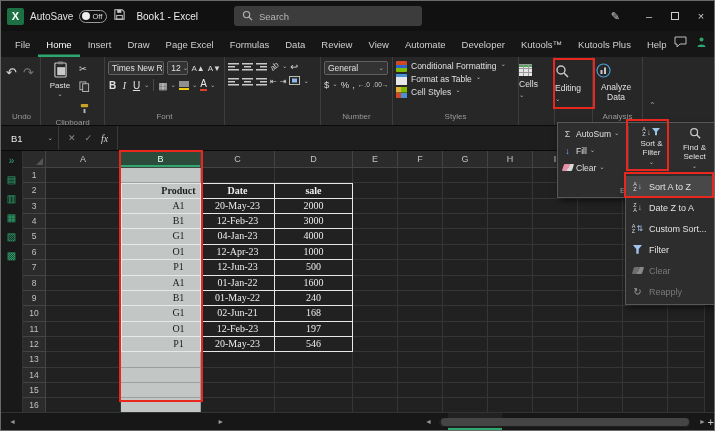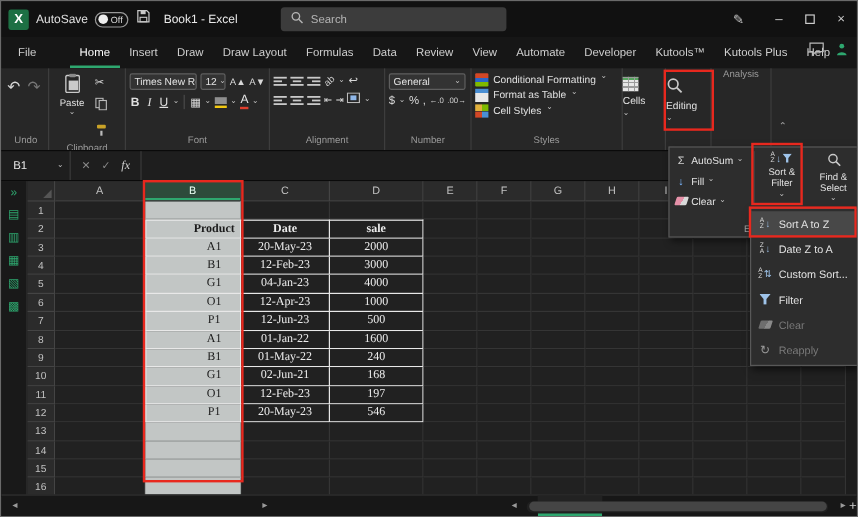--- a/index.html
+++ b/index.html
@@ -18,21 +18,21 @@
   .doc-title { color:#eaeaea; font-size:10px; margin-left:4px; }
   .search { position:absolute; left:233px; top:5px; width:188px; height:20px; background:#3c3c3c; border-radius:3px; display:flex; align-items:center; gap:6px; padding:0 8px; color:#b5b5b5; font-size:9.5px; }
   .tb-right { position:absolute; right:0; top:0; height:30px; display:flex; align-items:center; }
   .penic { margin-right:16px; color:#ccc; font-size:11px; }
   .wc { width:26px; height:30px; display:flex; align-items:center; justify-content:center; color:#ccc; font-size:11px; }
   .maxb { width:8px; height:8px; border:1px solid #ccc; display:inline-block; }
 
   
   .tabsrow { top:30px; height:26px; background:#161616; display:flex; align-items:stretch; padding-left:6px;text-align:right; }
   .rtab { padding:0 8px; font-size:9.5px; color:#cfcfcf; display:flex; align-items:center; white-space:nowrap; }
-  .rtab.active { color:#fff; box-shadow:inset 0 -2.5px 0 #2ea76f;margin-left:20px; }
+  .rtab.active { color:#fff; box-shadow:inset 0 -2.5px 0 #2ea76f; }
   .tr-icons { position:absolute; right:6px; top:33px; display:flex; gap:8px; z-index:5; }
 
   
   .ribbon { top:56px; height:68px; background:#272727; display:flex; padding-left:2px; }
   .rgroup { border-right:1px solid #3d3d3d; display:flex; flex-direction:column; flex:0 0 auto; }
   .rbody { flex:1; display:flex; padding:4px 3px 0; gap:3px; }
   .rlabel { height:13px; font-size:8px; color:#999; text-align:center; }
   .chev { display:inline-block; font-size:6.5px; color:#bdbdbd; line-height:1; }
   .chev::after { content:"⌄"; }
   .tico { font-size:9.5px; color:#d8d8d8; }
@@ -178,21 +178,21 @@
       <span class="wc">×</span>
     </div>
   </div>
 
   <div class="band tabsrow">
     <span style="display:flex;align-items:stretch;">
         <span class="rtab">File</span>
         <span class="rtab active">Home</span>
         <span class="rtab">Insert</span>
         <span class="rtab">Draw</span>
-        <span class="rtab">Draw Layout</span>
+        <span class="rtab">Page Excel</span>
         <span class="rtab">Formulas</span>
         <span class="rtab">Data</span>
         <span class="rtab">Review</span>
         <span class="rtab">View</span>
         <span class="rtab">Automate</span>
         <span class="rtab">Developer</span>
         <span class="rtab">Kutools™</span>
         <span class="rtab">Kutools Plus</span>
         <span class="rtab">Help</span>
       </span>
@@ -293,21 +293,20 @@
             <span class="tico" style="font-size:8px">⇤</span>
             <span class="tico" style="font-size:8px">⇥</span>
             <span class="tico"><svg width="11" height="9" viewBox="0 0 11 9">
                   <rect x="0.5" y="0.5" width="10" height="8" fill="none" stroke="#bbb"></rect>
                   <rect x="3" y="2.5" width="5" height="4" fill="#8fb7e8"></rect>
                 </svg></span>
             <span class="chev"></span>
           </div>
         </div>
       </div>
-      <div class="rlabel">Alignment</div>
     </div>
 
     <div class="rgroup" style="width:72px">
       <div class="rbody">
         <div class="fcol">
           <div class="frow">
             <div class="combo gen">
                 <span>General</span>
                 <span class="chev"></span>
               </div>
@@ -361,20 +360,30 @@
         <span><svg width="14" height="14" viewBox="0 0 14 14">
               <circle cx="6" cy="6" r="4" fill="none" stroke="#c9c9c9" stroke-width="1.4"></circle>
               <line x1="9" y1="9" x2="13" y2="13" stroke="#c9c9c9" stroke-width="1.6"></line>
             </svg></span>
         <span>Editing</span>
         <span class="chev"></span>
       </div>
     </div>
 
     <div class="rgroup" style="width:50px">
+      <div class="rbody" style="justify-content:center">
+        <div class="vbtn" style="padding-top:2px">
+          <span><svg width="15" height="15" viewBox="0 0 15 15">
+                <circle cx="7.5" cy="7.5" r="6.5" fill="none" stroke="#4a9fd4" stroke-width="1.2"></circle>
+                <rect x="4.5" y="7" width="2" height="4" fill="#c9c9c9"></rect>
+                <rect x="8" y="4.5" width="2" height="6.5" fill="#c9c9c9"></rect>
+              </svg></span>
+          <span class="v2lbl">Analyze Data</span>
+        </div>
+      </div>
       <div class="rlabel">Analysis</div>
     </div>
   </div>
   <span class="ribchev chev"></span>
 
   <div class="band fbar">
     <div class="namebox">
       <span>B1</span>
       <span class="chev"></span>
     </div>

